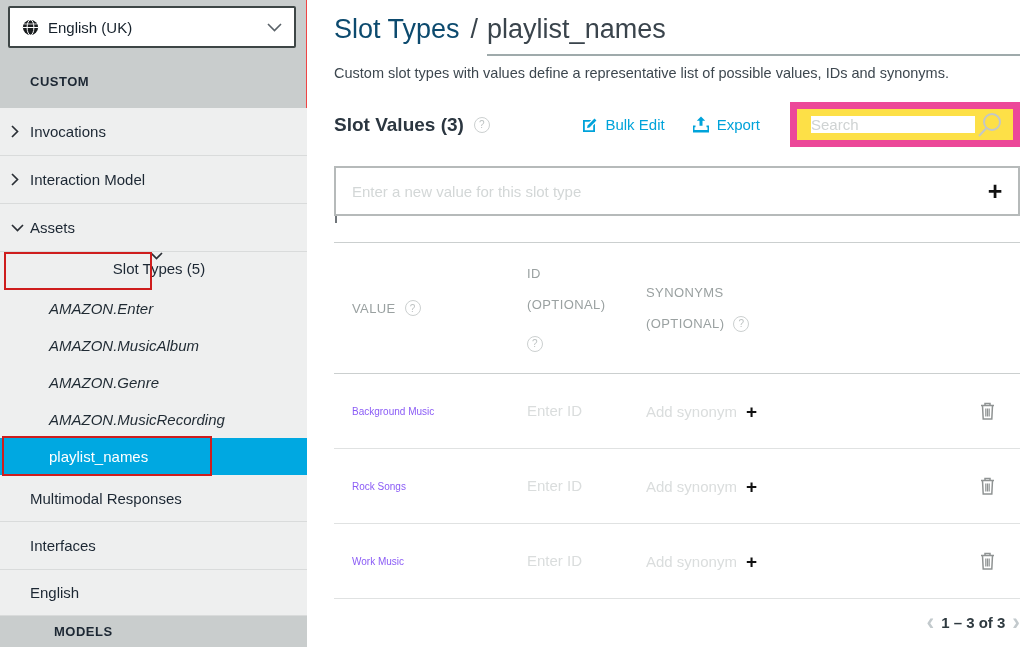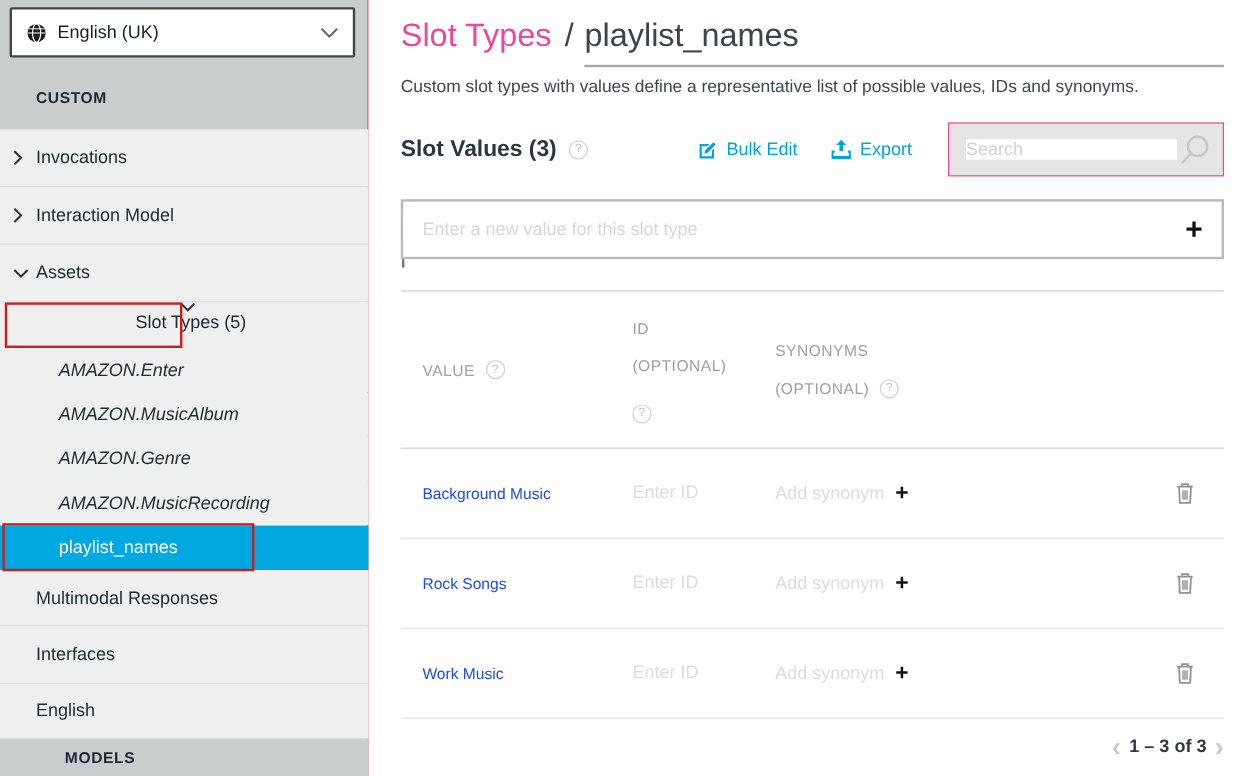--- a/index.html
+++ b/index.html
@@ -32,60 +32,60 @@
   .models-header span { font-size:13px; font-weight:bold; letter-spacing:.5px; color:#1c2733;padding-left:24px; }
 
   
   .annot { position:absolute; border:2px solid #ce1d1d; pointer-events:none; z-index:9; }
   .annot-slot-types { left:4px; top:252px; width:148px; height:38px; }
   .annot-playlist { left:2px; top:436px; width:210px; height:40px; }
 
   
   .main { position:absolute; left:334px; top:0; width:686px; }
   .page-title { display:flex; align-items:baseline; margin-top:14px; font-size:27px; }
-  .pt-section { color:#ec4899; cursor:pointer; }
+  .pt-section { color:#0c4a6e; cursor:pointer; }
   .pt-sep { color:#3a444c; margin:0 9px 0 11px; }
   .pt-current-wrap { flex:1; border-bottom:2px solid #9faaab; padding-bottom:9px; }
   .pt-current { color:#3a444c; }
   .page-desc { margin-top:9px; font-size:14.5px; color:#3d474f; }
 
   .toolbar { margin-top:21px; display:flex; align-items:center; }
   .sv-title { font-size:19px; font-weight:bold; color:#2b3640; }
   .help { width:16px; height:16px; border-radius:50%; border:1px solid #ccd0d0;
     color:#bdc2c2; font-size:10px; display:inline-flex; align-items:center;
     justify-content:center; flex:none; cursor:pointer; }
   .tb-help { margin-left:10px; }
   .tb-spacer { flex:1; }
   .link { display:flex; align-items:center; gap:7px; color:#00a3da;
     font-size:15px; cursor:pointer; }
   .link-bulk { margin-right:27px; }
   .link-export { margin-right:30px; }
-  .search-box { width:230px; height:45px; border:1px solid #ec4899;
-    display:flex; align-items:center; padding:0 10px 0 14px; background:#e5e5e5; }
+  .search-box { width:230px; height:45px; border:7px solid #ec4899;
+    display:flex; align-items:center; padding:0 10px 0 14px; background:#fde047; }
   .search-box input { border:none; outline:none; flex:1; font-size:15px; color:#333; min-width:0; }
   .search-box input::placeholder { color:#cfd3d3; }
 
   .new-value-box { margin-top:19px; height:50px; border:2px solid #b6baba;
     display:flex; align-items:center; background:#fff;justify-content:space-between; }
   .new-value-box input { flex:1; border:none; outline:none; padding:0 16px;
     font-size:15px; color:#333; }
   .new-value-box input::placeholder { color:#d3d7d7; }
   .nv-plus { width:46px; text-align:center; font-size:25px; font-weight:bold;
     color:#111; cursor:pointer; line-height:1; }
   .nv-tick { width:2px; height:7px; background:#70757a; margin-left:1px; }
 
   .grid4 { display:grid; grid-template-columns:175px 119px 1fr 56px; align-items:center; }
   .thead { margin-top:19px; height:132px; border-top:1px solid #cbcfcf;
     border-bottom:1px solid #cbcfcf; }
   .th { font-size:13px; color:#9aa1a1; letter-spacing:.4px; line-height:31px; }
   .th-value { padding-left:18px; display:flex; align-items:center; gap:9px; }
   .th-id, .th-syn { padding-left:18px; }
   .tr { height:75px; border-bottom:1px solid #e0e2e2; }
   .tr:last-of-type { border-bottom:1px solid #b5b9b9; }
-  .td-value { padding-left:18px; font-size:13px; color:#1d4ed8; cursor:pointer; }
+  .td-value { padding-left:18px; font-size:10px; color:#8b5cf6; cursor:pointer; }
   .td-id { padding-left:18px; }
   .td-id input, .td-syn input { border:none; outline:none; font-size:15px;
     color:#333; background:transparent; }
   .td-id input { width:95px; }
   .td-syn { padding-left:18px; display:flex; align-items:center; }
   .td-syn input { width:96px; }
   .td-id input::placeholder, .td-syn input::placeholder { color:#dadddd; }
   .row-plus { font-size:19px; font-weight:bold; color:#111; cursor:pointer;
     margin-left:4px; line-height:1; }
   .td-trash { display:flex; justify-content:flex-end; padding-right:24px; }

